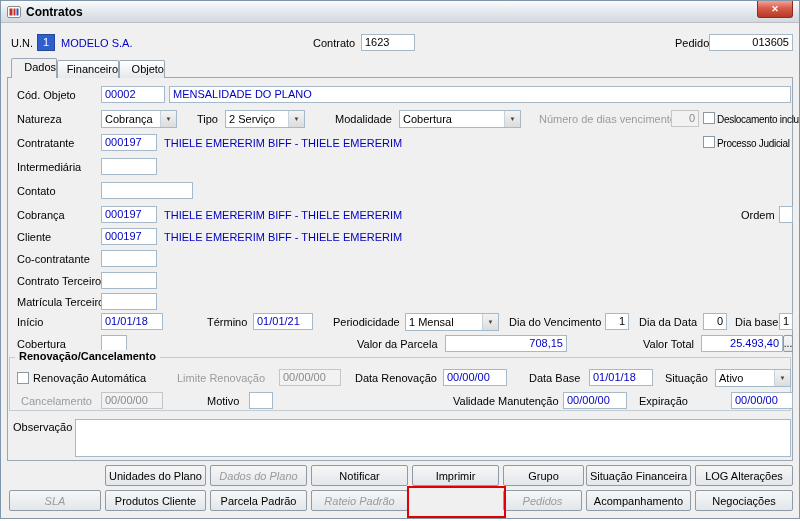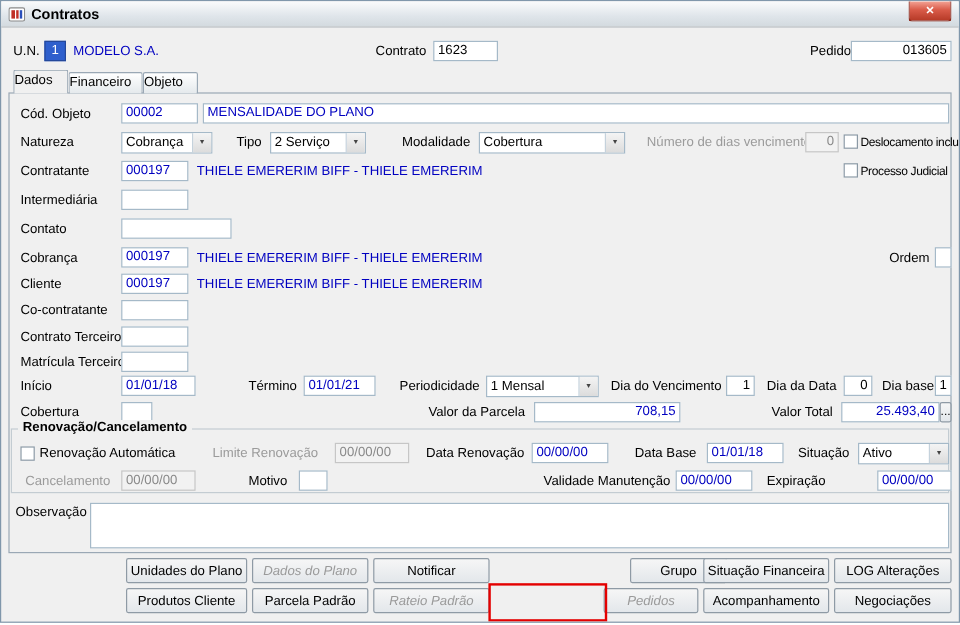--- a/index.html
+++ b/index.html
@@ -15,21 +15,21 @@
   .fld{position:absolute;height:17px;box-sizing:border-box;border:1px solid #a5b9c8;background:#fff;font-size:11px;line-height:15px;padding:0 3px;color:#0000c0;white-space:nowrap;overflow:hidden;}
   .fld.black{color:#000;}
   .fld.right{text-align:right;}
   .fld.dis{background:#f2f2f2;color:#8a8a8a;border-color:#c6c6c6;}
   .fld.sel{background:#2e5fcd;color:#fff;border-color:#24489a;text-align:center;}
   .dd{position:absolute;height:18px;box-sizing:border-box;border:1px solid #a5b9c8;background:#fff;display:flex;font-size:11px;}
   .dd .txt{flex:1;line-height:16px;padding:0 3px;overflow:hidden;white-space:nowrap;color:#000;}
   .dd .arr{width:15px;border-left:1px solid #c5d2dc;background:linear-gradient(#f4f4f4,#dcdcdc);display:flex;align-items:center;justify-content:center;}
   .dd .arr::after{content:"▼";font-size:6px;color:#444;}
   .cb{position:absolute;width:12px;height:12px;box-sizing:border-box;border:1px solid #8b99a5;background:#fff;}
-  .tab{position:absolute;height:18px;box-sizing:border-box;border:1px solid #9aa8b5;border-bottom:none;border-radius:2px 2px 0 0;background:linear-gradient(#ffffff,#e4e9ec);font-size:11px;line-height:17px;text-align:left;z-index:1;}
+  .tab{position:absolute;height:18px;box-sizing:border-box;border:1px solid #9aa8b5;border-bottom:none;border-radius:2px 2px 0 0;background:linear-gradient(#ffffff,#e4e9ec);font-size:11px;line-height:17px;text-align:right;z-index:1;}
   .tab.active{background:#f0f0f0;z-index:3;}
   .panel{position:absolute;left:6px;top:76px;width:786px;height:384px;border:1px solid #9aa8b5;background:#f0f0f0;box-sizing:border-box;z-index:0;}
   .grp{position:absolute;left:8px;top:356px;width:782px;height:54px;border:1px solid #c3ccd2;box-sizing:border-box;}
   .grp-title{position:absolute;left:14px;top:349px;font-size:11px;font-weight:bold;background:#f0f0f0;padding:0 4px;z-index:2;}
   .obs-box{position:absolute;left:74px;top:418px;width:716px;height:38px;border:1px solid #a5b9c8;background:#fff;box-sizing:border-box;font-size:11px;color:#0000c0;}
   .btn{position:absolute;height:21px;box-sizing:border-box;border:1px solid #8e9aa5;border-radius:2px;background:linear-gradient(#f6f6f6,#e3e7eb);font-size:11px;font-family:inherit;color:#000;display:flex;align-items:center;justify-content:center;padding:0;cursor:default;}
   .btn.disabled{color:#9a9a9a;font-style:italic;}
   .btn.small{height:17px;font-size:10px;}
   .hl{position:absolute;border:2px solid #e40000;background:transparent;pointer-events:none;z-index:5;}
 </style>
@@ -167,24 +167,26 @@
   <div class="fld" style="left:562px;top:391px;width:64px">00/00/00</div>
   <span class="lbl" style="left:638px;top:392px">Expiração</span>
   <div class="fld" style="left:730px;top:391px;width:62px">00/00/00</div>
 
   <span class="lbl" style="left:12px;top:418px">Observação</span>
   <div class="obs-box"></div>
 
   <button class="btn" style="left:104px;top:464px;width:101px">Unidades do Plano</button>
   <button class="btn disabled" style="left:209px;top:464px;width:97px">Dados do Plano</button>
   <button class="btn" style="left:310px;top:464px;width:97px">Notificar</button>
-  <button class="btn" style="left:524px;top:464px;width:81px">Grupo</button>
+  <button class="btn" style="left:411px;top:464px;width:87px">Imprimir</button>
+  <button class="btn" style="left:502px;top:464px;width:81px">Grupo</button>
   <button class="btn" style="left:585px;top:464px;width:105px">Situação Financeira</button>
   <button class="btn" style="left:694px;top:464px;width:98px">LOG Alterações</button>
 
+  <button class="btn disabled" style="left:8px;top:489px;width:92px">SLA</button>
   <button class="btn" style="left:104px;top:489px;width:101px">Produtos Cliente</button>
   <button class="btn" style="left:209px;top:489px;width:97px">Parcela Padrão</button>
   <button class="btn disabled" style="left:310px;top:489px;width:97px">Rateio Padrão</button>
   <button class="btn disabled" style="left:502px;top:489px;width:79px">Pedidos</button>
   <button class="btn" style="left:585px;top:489px;width:105px">Acompanhamento</button>
   <button class="btn" style="left:694px;top:489px;width:98px">Negociações</button>
 
   <div class="hl" style="left:406px;top:485px;width:95px;height:28px"></div>
 
 </div>

